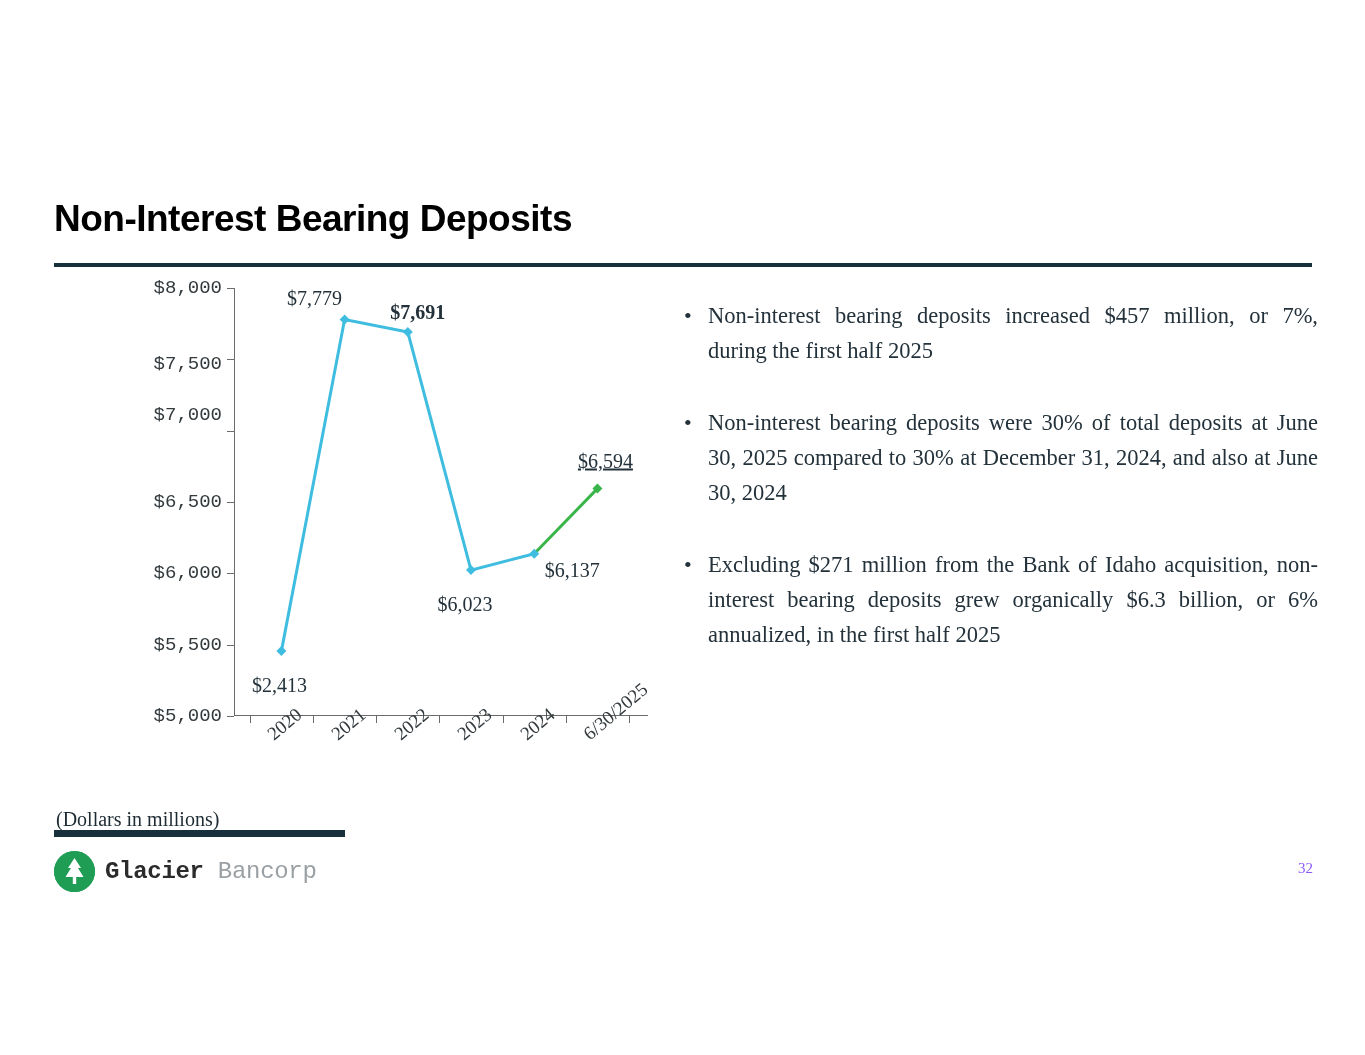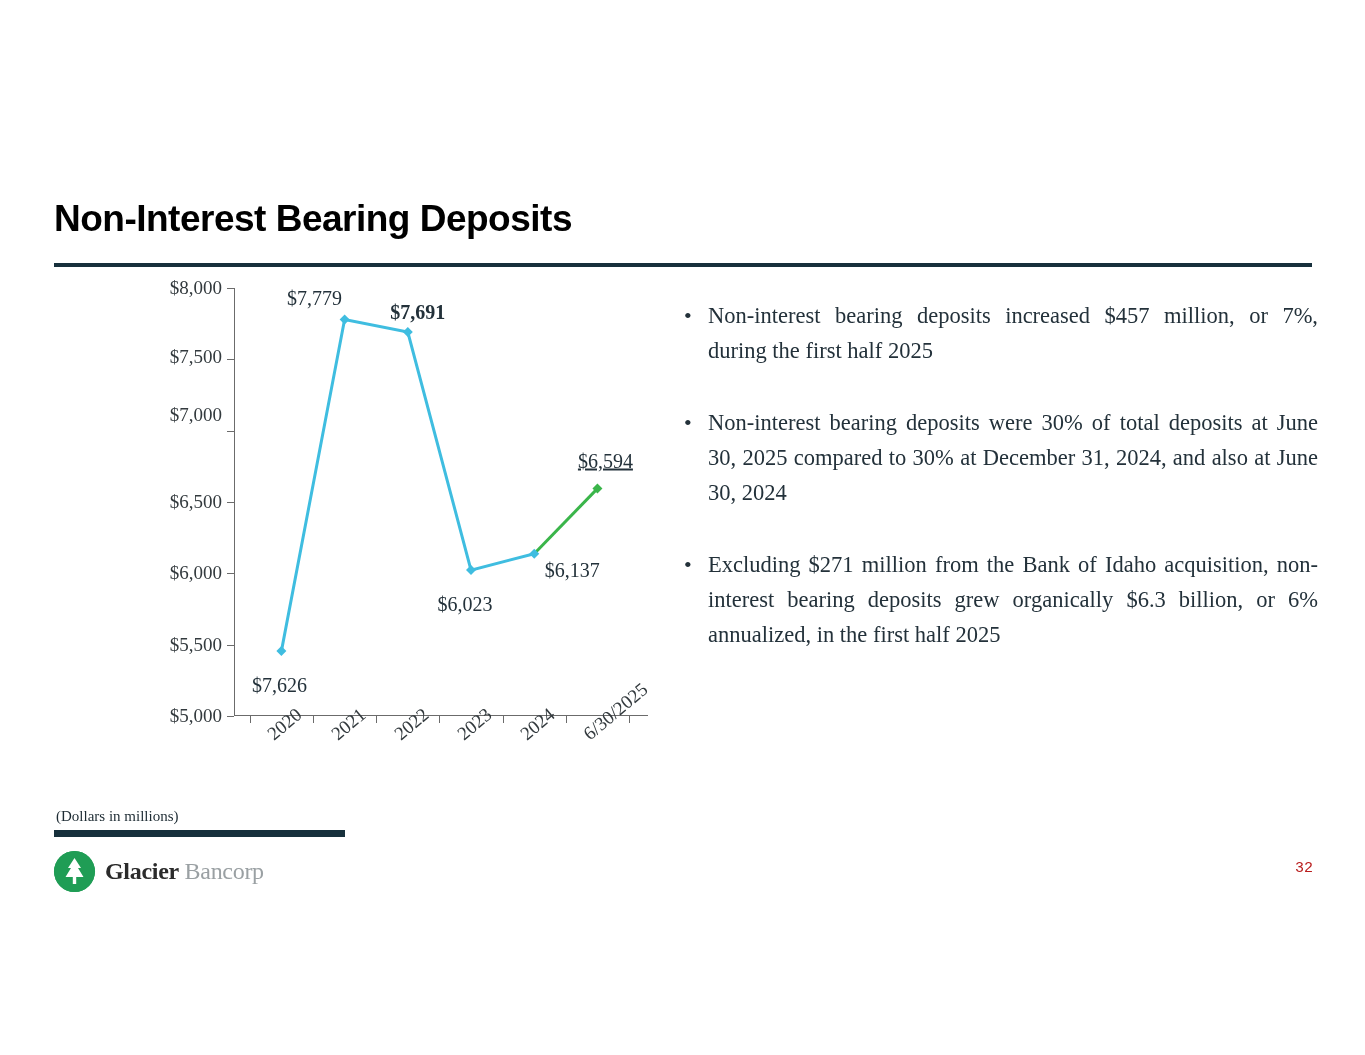--- a/index.html
+++ b/index.html
@@ -78,21 +78,21 @@
     background: #6b6b6b;
   }
   .y-label {
     position: absolute;
     right: 100%;
     margin-right: 12px;
     transform: translateY(-50%);
     font-size: 19px;
     color: #333a3e;
     white-space: nowrap;
-    font-family: Liberation Serif, serif;
+    font-family: Liberation Mono, monospace;
   }
   .x-tick {
     position: absolute;
     bottom: -7px;
     width: 1px;
     height: 7px;
     background: #6b6b6b;
   }
   .x-label {
     position: absolute;
@@ -115,21 +115,21 @@
     left: 0;
     top: 0;
     width: 414px;
     height: 428px;
     overflow: visible;
   }
   #dollars-note {
     position: absolute;
     left: 56px;
     top: 808px;
-    font-size: 15px;
+    font-size: 20px;
     color: #1d2b33;
     font-family: "Liberation Serif", serif;
   }
 
   
   #bullets {
     position: absolute;
     left: 678px;
     top: 298px;
     width: 640px;
@@ -173,37 +173,37 @@
     width: 41px;
     height: 41px;
     border-radius: 50%;
     background: #1f9d55;
     position: relative;
     flex: none;
   }
   #logo-mark svg { position: absolute; left: 0; top: 0; }
   #logo-text {
     margin-left: 10px;
-    font-family: Liberation Serif, serif;
+    font-family: Liberation Mono, monospace;
     font-size: 24px;
     font-weight: bold;
     color: #2b2b2b;
     letter-spacing: -0.3px;
   }
   #logo-text .light {
     font-weight: normal;
     color: #9aa0a3;
   }
   #page-number {
     position: absolute;
     right: 52px;
     top: 860px;
     font-size: 15px;
-    color: #b91c1c;
-    font-family: Liberation Mono, monospace;
+    color: #8b5cf6;
+    font-family: Liberation Serif, serif;
   }
 </style>
 </head>
 <body>
 
 <div class="slide">
 
   <div id="page-title">Non-Interest Bearing Deposits</div>
   <div id="title-rule"></div>
 
@@ -217,21 +217,21 @@
           <div class="y-label" style="top: 428px;">$5,000</div>
           <div class="y-tick" style="top: 356.667px;"></div>
           <div class="y-label" style="top: 356.667px;">$5,500</div>
           <div class="y-tick" style="top: 285.333px;"></div>
           <div class="y-label" style="top: 285.333px;">$6,000</div>
           <div class="y-tick" style="top: 214px;"></div>
           <div class="y-label" style="top: 214px;">$6,500</div>
           <div class="y-tick" style="top: 142.667px;"></div>
           <div class="y-label" style="top: 127px; margin-left: 48px;">$7,000</div>
           <div class="y-tick" style="top: 71.3333px;"></div>
-          <div class="y-label" style="top: 69px;">$7,500</div>
+          <div class="y-label" style="top: 76px;">$7,500</div>
           <div class="y-tick" style="top: 0px;"></div>
           <div class="y-label" style="top: 0px;">$8,000</div>
         </div>
       <div id="x-ticks">
           <div class="x-tick" style="left: 15.8015px;"></div>
           <div class="x-tick" style="left: 79.0076px;"></div>
           <div class="x-tick" style="left: 142.214px;"></div>
           <div class="x-tick" style="left: 205.42px;"></div>
           <div class="x-tick" style="left: 268.626px;"></div>
           <div class="x-tick" style="left: 331.832px;"></div>
@@ -245,21 +245,21 @@
             <polygon points="47.404580152671755,358.08666666666664 52.404580152671755,363.08666666666664 47.404580152671755,368.08666666666664 42.404580152671755,363.08666666666664" fill="#3fbde0"></polygon>
             <polygon points="110.61068702290076,26.52933333333334 115.61068702290076,31.52933333333334 110.61068702290076,36.52933333333334 105.61068702290076,31.52933333333334" fill="#3fbde0"></polygon>
             <polygon points="173.81679389312978,39.084 178.81679389312978,44.084 173.81679389312978,49.084 168.81679389312978,44.084" fill="#3fbde0"></polygon>
             <polygon points="237.0229007633588,277.052 242.0229007633588,282.052 237.0229007633588,287.052 232.0229007633588,282.052" fill="#3fbde0"></polygon>
             <polygon points="300.2290076335878,260.788 305.2290076335878,265.788 300.2290076335878,270.788 295.2290076335878,265.788" fill="#3fbde0"></polygon>
             <polygon points="363.4351145038168,195.58933333333334 368.4351145038168,200.58933333333334 363.4351145038168,205.58933333333334 358.4351145038168,200.58933333333334" fill="#3ab54a"></polygon>
           </g>
       </svg>
 
       <div id="data-labels">
-          <div class="point-label" style="left: 45.4046px; top: 397.087px;">$7,626</div>
+          <div class="point-label" style="left: 45.4046px; top: 397.087px;">$2,413</div>
           <div class="point-label" style="left: 80.6107px; top: 9.52933px;">$7,779</div>
           <div class="point-label" style="left: 183.817px; top: 24.084px; font-weight: bold;">$7,691</div>
           <div class="point-label" style="left: 231.023px; top: 316.052px;">$6,023</div>
           <div class="point-label" style="left: 338.229px; top: 281.788px;">$6,137</div>
           <div class="point-label" style="left: 371.435px; top: 172.589px; text-decoration: underline;">$6,594</div>
         </div>
       <div id="x-labels">
           <div class="x-label" style="left: 29.4046px;">2020</div>
           <div class="x-label" style="left: 92.6107px;">2021</div>
           <div class="x-label" style="left: 155.817px;">2022</div>

